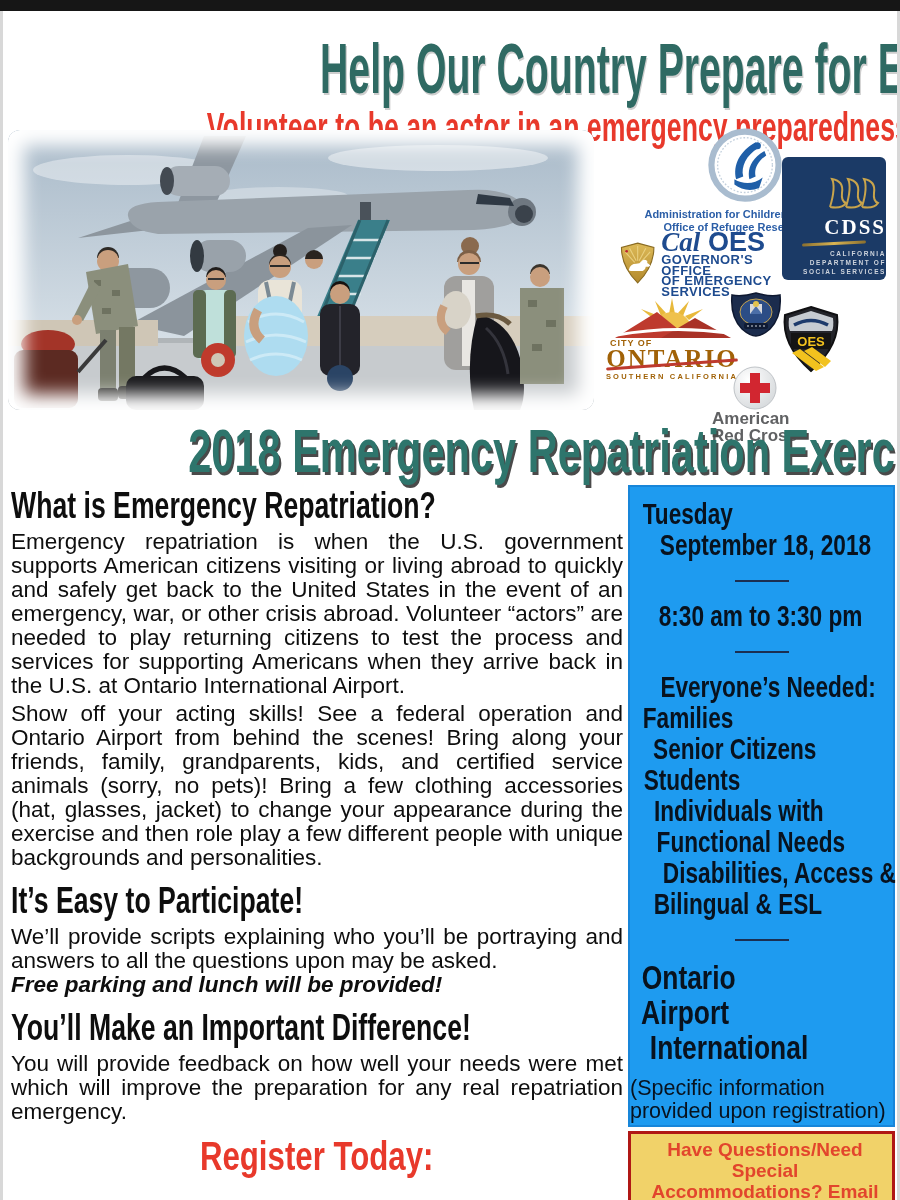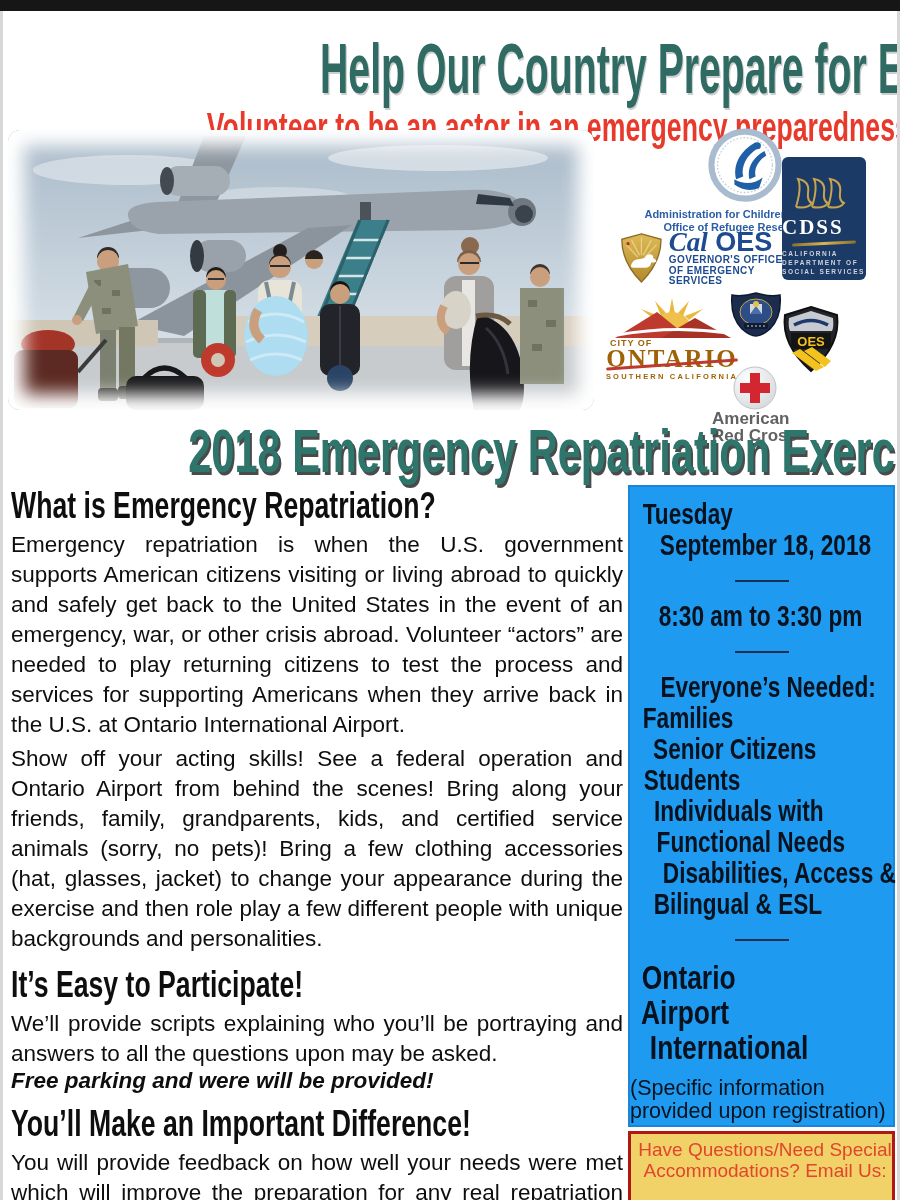--- a/index.html
+++ b/index.html
@@ -22,69 +22,69 @@
 
   .photo{position:absolute;left:8px;top:130px;width:586px;height:280px;border-radius:12px;overflow:hidden;}
   .photo svg{display:block;}
   .photo .vig{position:absolute;inset:0;border-radius:12px;
               box-shadow:inset 0 0 18px 16px #fff;pointer-events:none;}
 
   .logos{position:absolute;left:598px;top:128px;width:294px;height:286px;font-weight:bold;}
   .lg{position:absolute;}
   .hhs{left:40px;top:0;width:214px;text-align:center;}
   .hhs-txt{font-size:11px;line-height:13px;color:#2B5EA7;}
-  .cdss{left:184px;top:29px;width:84px;height:123px;background:#1B3A66;border-radius:6px;
-        text-align:left;color:#fff;box-sizing:border-box;padding-top:4px;}
+  .cdss{left:184px;top:29px;width:104px;height:123px;background:#1B3A66;border-radius:6px;
+        text-align:right;color:#fff;box-sizing:border-box;padding-top:4px;}
   .cdss-acr{font-family:"Liberation Serif",serif;font-size:21px;letter-spacing:2px;margin-top:-2px;}
   .cdss-rule{width:64px;height:3px;background:linear-gradient(90deg,#8a6f2f,#d9b453,#8a6f2f);
              border-radius:2px;margin:2px auto 4px;transform:rotate(-3deg);}
   .cdss-sub{font-size:6.5px;letter-spacing:1.6px;line-height:9px;color:#cdd3dc;}
   .caloes{left:22px;top:101px;width:176px;display:flex;align-items:center;gap:6px;}
   .caloes-name{font-size:27px;color:#1E4B8F;line-height:26px;}
   .caloes-name .serif{font-family:"Liberation Serif",serif;font-style:italic;}
-  .caloes-sub{font-size:10px;letter-spacing:.4px;line-height:10.5px;color:#1E4B8F;}
+  .caloes-sub{font-size:13px;letter-spacing:.4px;line-height:10.5px;color:#1E4B8F;}
   .ontario{left:6px;top:168px;width:136px;text-align:center;color:#a16207;}
   .ont-pre{font-size:9px;letter-spacing:1px;text-align:left;margin:-4px 0 0 6px;}
   .ont-name{font-family:"Liberation Serif",serif;font-size:25px;letter-spacing:2px;line-height:22px;position:relative;}
   .ont-swoosh{position:absolute;left:2px;right:2px;bottom:4px;height:3px;background:#BE3A2E;
               border-radius:2px;transform:rotate(-4deg);}
   .ont-sub{font-size:7.5px;letter-spacing:2.2px;margin-top:2px;}
   .police{left:128px;top:163px;}
   .oesb{left:181px;top:177px;}
   .oes-txt{font-weight:bold;}
   .redcross{left:114px;top:238px;display:flex;align-items:center;flex-direction:column;}
   .rc-txt{font-size:17px;line-height:17px;color:#606163;}
 
   .title{position:absolute;top:420px;left:0;width:100%;text-align:center;font-weight:bold;
          font-size:62px;line-height:1;color:#2E756C;text-shadow:3px 3px 0 #4a4a4a;}
   .title .cx{transform:scaleX(.67);}
 
   .leftcol{position:absolute;left:11px;top:486px;width:612px;color:#0e0e0e;}
   .h2{font-size:37px;font-weight:bold;line-height:40px;margin:11px 0 0 0;}
   .h2:first-child{margin-top:0;}
   .h2 .cx{transform:scaleX(.72);}
-  .p{font-size:22.5px;line-height:30px;text-align:justify;margin:4px 0 0 0;}
+  .p{font-size:22.5px;line-height:24px;text-align:justify;margin:4px 0 0 0;}
   .note{font-size:22.5px;line-height:24px;font-weight:bold;font-style:italic;margin:0;}
   .register{text-align:center;margin-top:12px;font-size:40px;font-weight:bold;
             line-height:1;color:#E8392B;}
   .register .cx{transform:scaleX(.78);}
 
   .sidebar{position:absolute;left:628px;top:485px;width:267px;height:642px;background:#1E9BF0;
            border:2px solid #1886d9;box-sizing:border-box;color:#08121e;
            padding-top:12px;}
   .sb-strong{font-size:29px;font-weight:bold;line-height:31px;}
   .sb-strong .cx{transform:scaleX(.78);}
   .sb-div{width:54px;height:2px;background:#1b2f52;margin:19px auto;}
   .sb-loc{font-size:33px;font-weight:bold;line-height:35px;}
   .sb-loc .cx{transform:scaleX(.8);}
   .sb-note{font-size:21.5px;line-height:23px;margin-top:12px;}
 
   .contact{position:absolute;left:628px;top:1131px;width:267px;height:80px;background:#F1D269;
            border:3px solid #B01815;box-sizing:border-box;text-align:center;padding-top:5px;}
-  .c-red{font-size:19px;font-weight:normal;color:#E2452C;line-height:21px;padding-left:7px;}
+  .c-red{font-size:19px;font-weight:bold;color:#E2452C;line-height:21px;padding-left:7px;}
 </style>
 </head>
 <body>
 
 <div class="page">
   <div class="topbar"></div>
   <div class="edge l"></div>
   <div class="edge r"></div>
 
   <div class="headline">
@@ -315,21 +315,21 @@
   </div>
 
   <div class="leftcol">
     <div class="h2"><span class="cx ol">What is Emergency Repatriation?</span></div>
     <p class="p">Emergency repatriation is when the U.S. government supports American citizens visiting or living abroad to quickly and safely get back to the United States in the event of an emergency, war, or other crisis abroad. Volunteer “actors” are needed to play returning citizens to test the process and services for supporting Americans when they arrive back in the U.S. at Ontario International Airport.</p>
 
     <p class="p">Show off your acting skills! See a federal operation and Ontario Airport from behind the scenes! Bring along your friends, family, grandparents, kids, and certified service animals (sorry, no pets)! Bring a few clothing accessories (hat, glasses, jacket) to change your appearance during the exercise and then role play a few different people with unique backgrounds and personalities.</p>
 
     <div class="h2"><span class="cx ol">It’s Easy to Participate!</span></div>
     <p class="p">We’ll provide scripts explaining who you’ll be portraying and answers to all the questions upon may be asked.</p>
-    <p class="note">Free parking and were will be provided!</p>
+    <p class="note">Free parking and lunch will be provided!</p>
 
     <div class="h2"><span class="cx ol">You’ll Make an Important Difference!</span></div>
     <p class="p">You will provide feedback on how well your needs were met which will improve the preparation for any real repatriation emergency.</p>
 
     <div class="register"><span class="cx">Register Today:</span></div>
 
   </div>
 
   <aside class="sidebar">
     <div class="sb-strong"><span class="cx">Tuesday</span></div>

